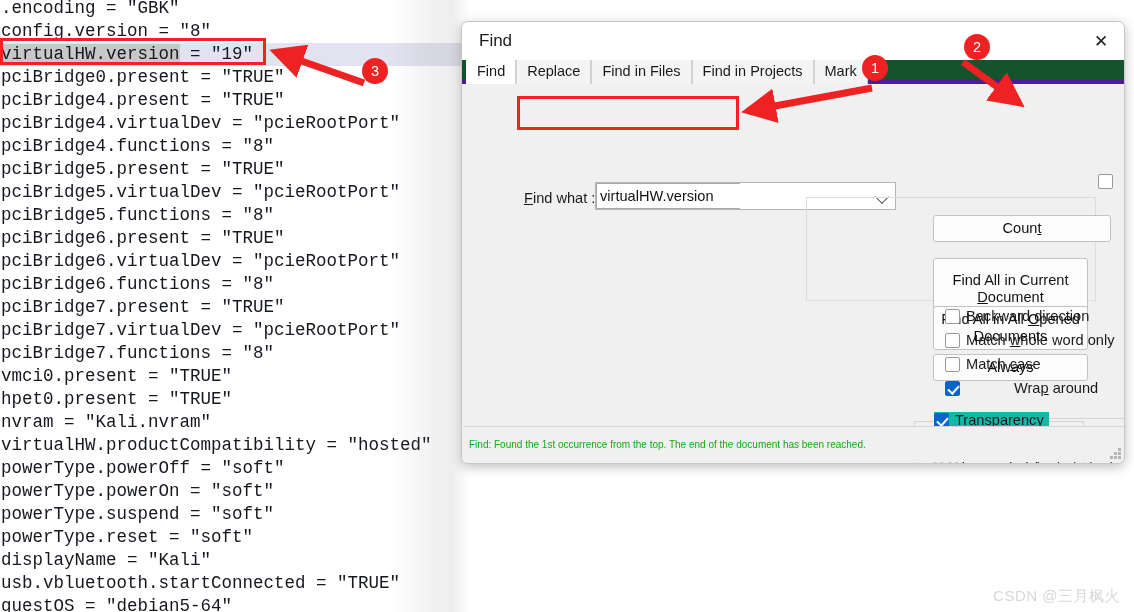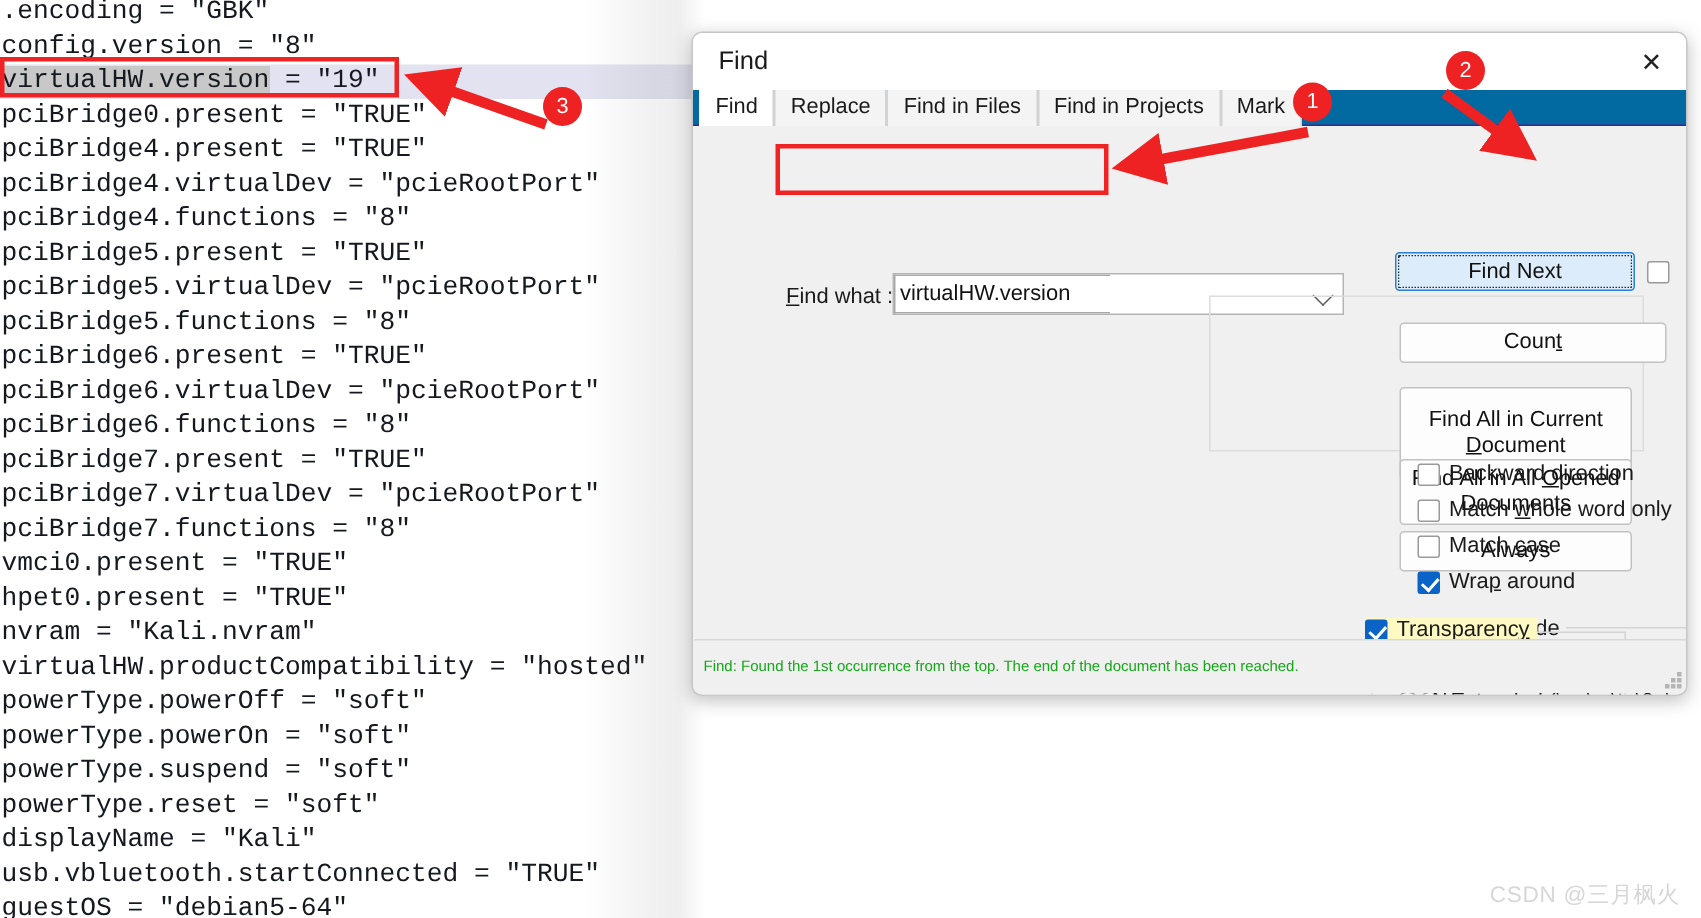--- a/index.html
+++ b/index.html
@@ -84,22 +84,22 @@
     font-size: 17px;
     color: #222;
     background: transparent;
     border: none;
     font-family: "Liberation Sans", sans-serif;
   }
 
   #tab-strip {
     position: relative;
     height: 24px;
-    background: #0369a1;
-    border-bottom: 1px solid #4c1d95;
+    background: #14532d;
+    border-bottom: 4px solid #4c1d95;
     padding-left: 4px;
   }
   .tab {
     display: inline-block;
     height: 24px;
     line-height: 23px;
     padding: 0 10px;
     font-size: 14.5px;
     color: #1a1a1a;
     border-left: 1px solid #d2d2d2;
@@ -240,21 +240,21 @@
     width: 5px; height: 9px;
     border-right: 2px solid #fff;
     border-bottom: 2px solid #fff;
     transform: rotate(42deg);
   }
   .cbrow u { text-decoration: underline; }
 
   #cb-backward { left: 483px; top: 224px; }
   #cb-wholeword{ left: 483px; top: 248px; }
   #cb-matchcase{ left: 483px; top: 272px; }
-  #cb-wrap     { left: 483px; top: 296px; }
+  #cb-wrap     { left: 483px; top: 296px; gap: 48px; }
 
   
   #search-mode-group {
     position: absolute;
     left: 477px; top: 334px;
     width: 272px; height: 87px;
     border: 1px solid #d4d4d4;
     background: transparent;
   }
   #search-mode-legend {
@@ -307,22 +307,22 @@
 
   
   #transparency-group {
     position: absolute;
     left: 452px; top: 337px;
     width: 170px; height: 84px;
     border: 1px solid #d4d4d4;
   }
   #cb-transparency {
     position: absolute;
-    left: 448px; top: 328px;
-    background: #fef9c3;
+    left: 472px; top: 328px;
+    background: #14b8a6;
     padding-right: 5px;
   }
   #rb-onlosing { left: 469px; top: 352px; }
   #rb-always   { left: 469px; top: 376px; }
 
   
   #status-bar {
     position: absolute;
     left: 1px; bottom: 1px;
     width: 662px; height: 36px;
@@ -439,21 +439,20 @@
     <div id="tab-strip"><div class="tab active">Find</div><div class="tab">Replace</div><div class="tab">Find in Files</div><div class="tab">Find in Projects</div><div class="tab">Mark</div></div>
 
     <div id="dialog-body">
 
       <div id="findwhat-label"><u>F</u>ind what :</div>
       <div id="findwhat-combo">
         <div id="combo-arrow"></div>
       </div>
       <input id="findwhat-input" type="text" value="virtualHW.version" style="">
 
-      <div class="btn" id="btn-find-next">Find Next</div>
       <div id="corner-checkbox"></div>
 
       <div id="insel-frame"></div>
 
       <div class="btn" id="btn-count">Coun<u>t</u></div>
       <div class="btn" id="btn-find-all-cur">
         <span>Find All in Current <u>D</u>ocument</span>
       </div>
       <div class="btn" id="btn-find-all-all">
         <span>Find All in All <u>O</u>pened Documents</span>

